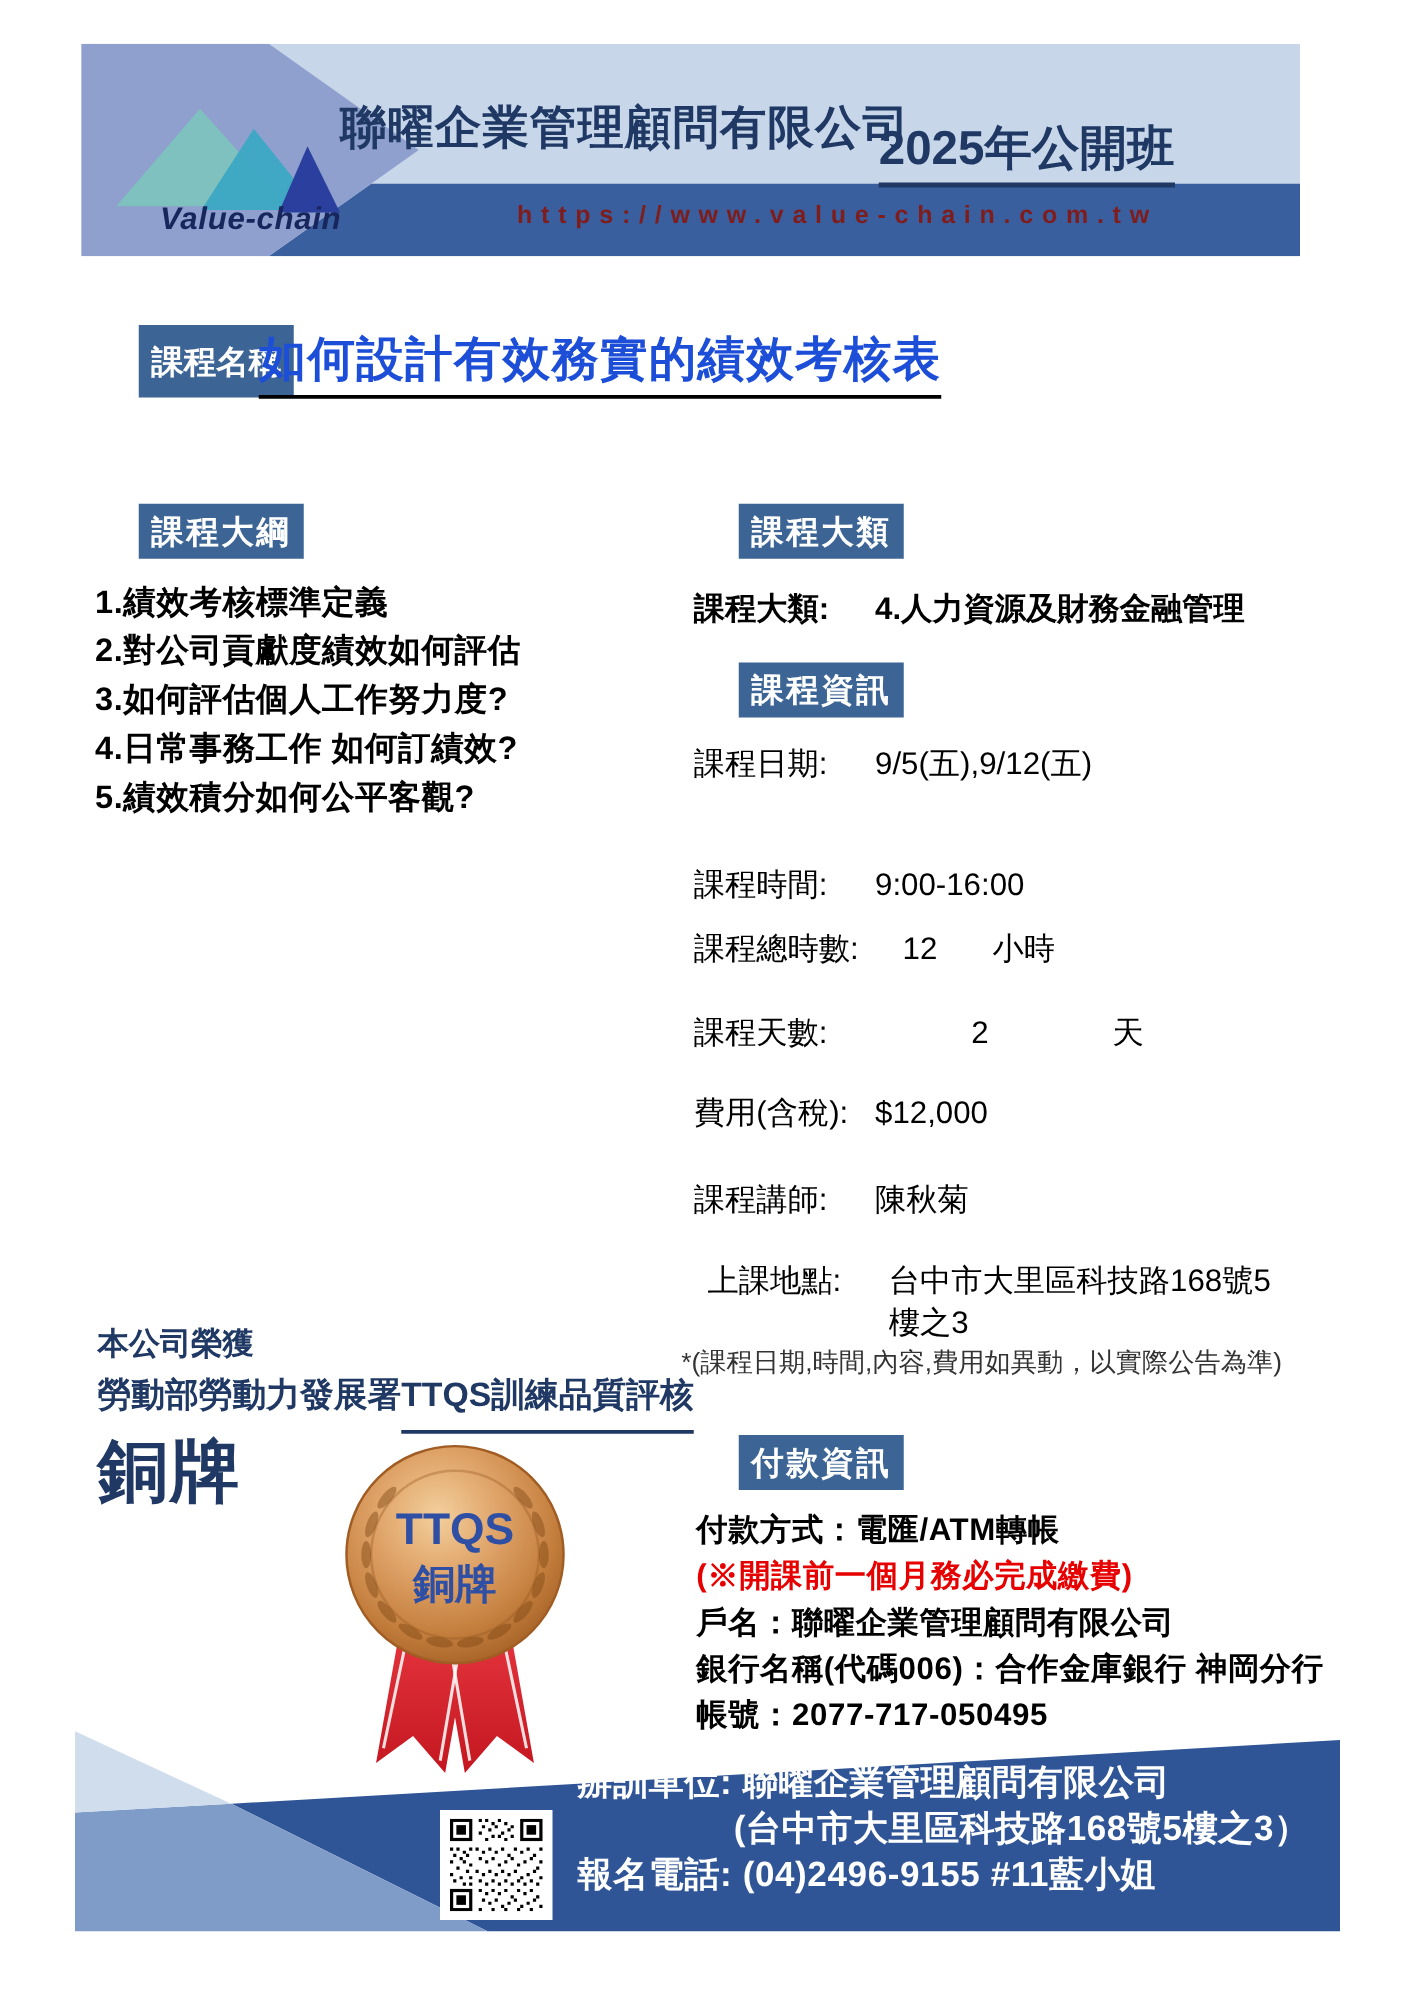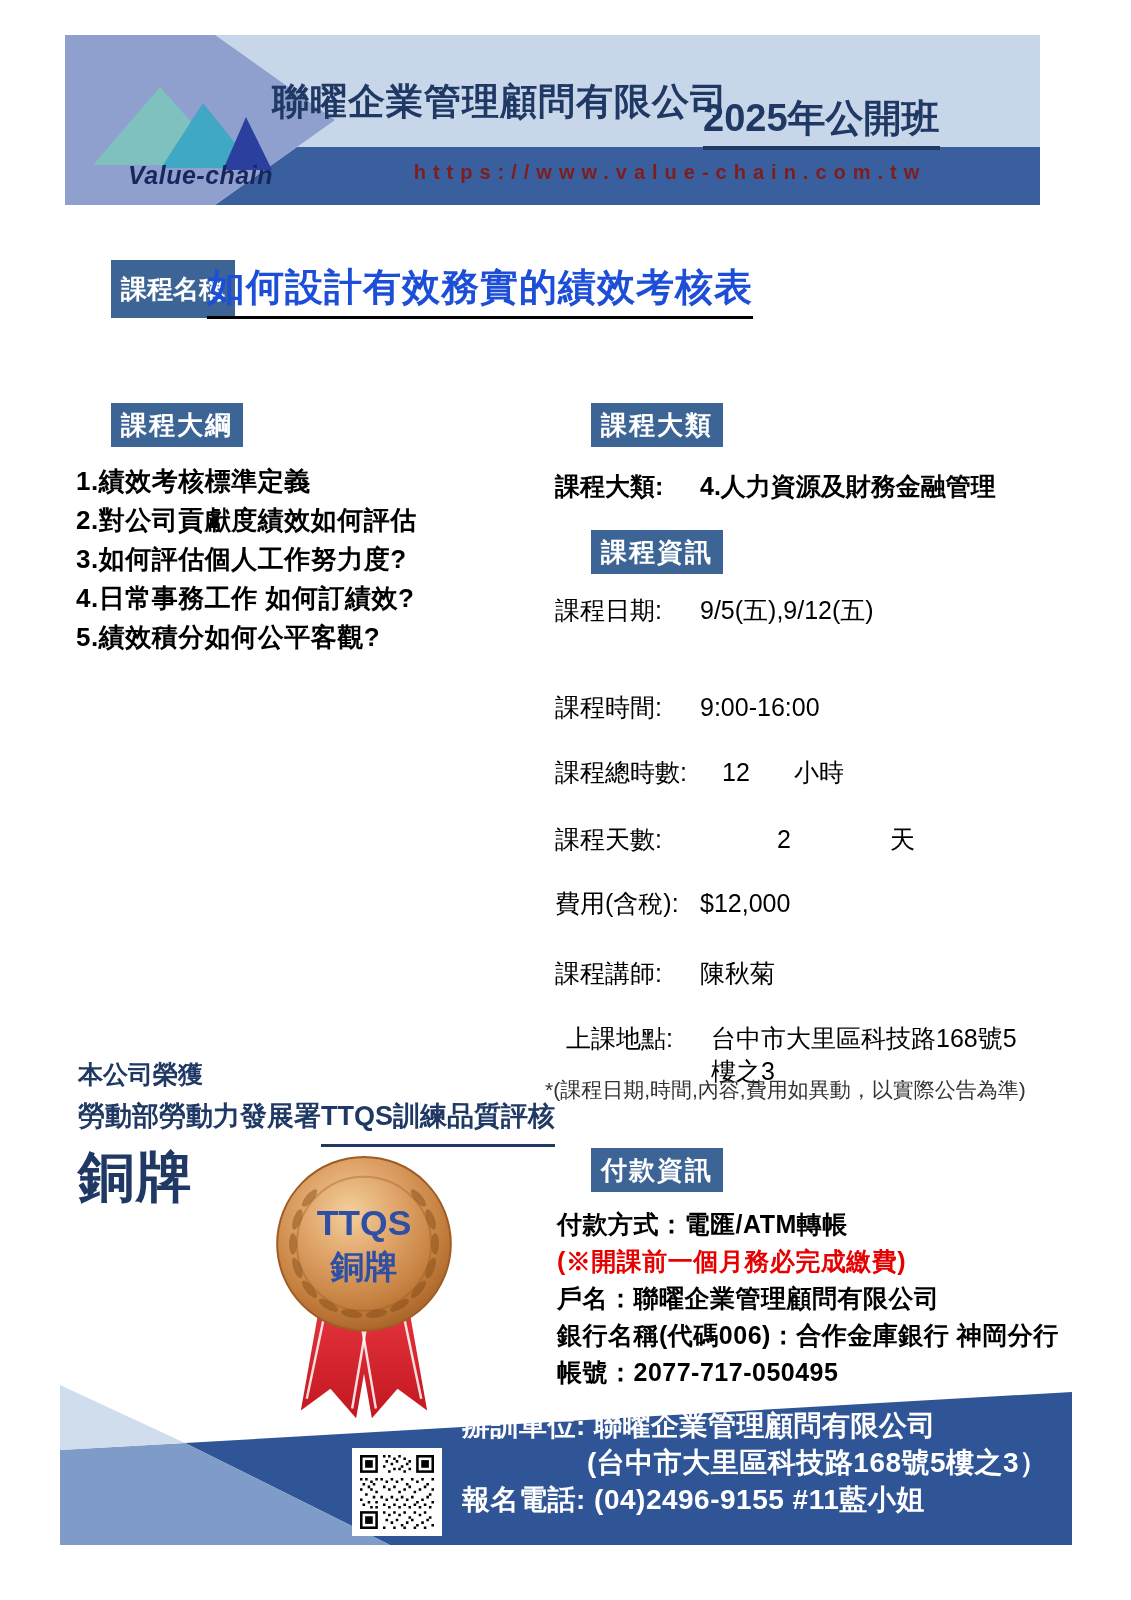--- a/index.html
+++ b/index.html
@@ -36,21 +36,21 @@
   
   .cat-row { position:absolute; left:555px; top:470px; font-size:25px; font-weight:bold; color:#000; display:flex; }
   .cat-row .lbl { width:145px; }
   .info-rows { position:absolute; left:555px; top:594px; width:470px; }
   .info-row { display:flex; font-size:25px; font-weight:normal; color:#000; align-items:baseline; }
   .info-row .lbl { width:145px; flex:none; }
   .info-row .val-box { width:72px; text-align:center; flex:none; }
   .info-row .unit { margin-left:22px; }
   .r0 { margin-top:0; }
   .r1 { margin-top:64px; }
-  .r2 { margin-top:32px; }
+  .r2 { margin-top:18px; }
   .r3 { margin-top:34px;gap:48px; }
   .r4 { margin-top:31px; }
   .r5 { margin-top:37px; }
   .r6 { margin-top:32px;margin-left:11px; }
 
   .note-line { position:absolute; left:545px; top:1076px; font-size:21px; color:#333; white-space:nowrap; }
 
   
   .pay-lines { position:absolute; left:557px; top:1206px; font-size:25px; font-weight:bold;
     color:#000; line-height:37px; letter-spacing:0.5px; }

